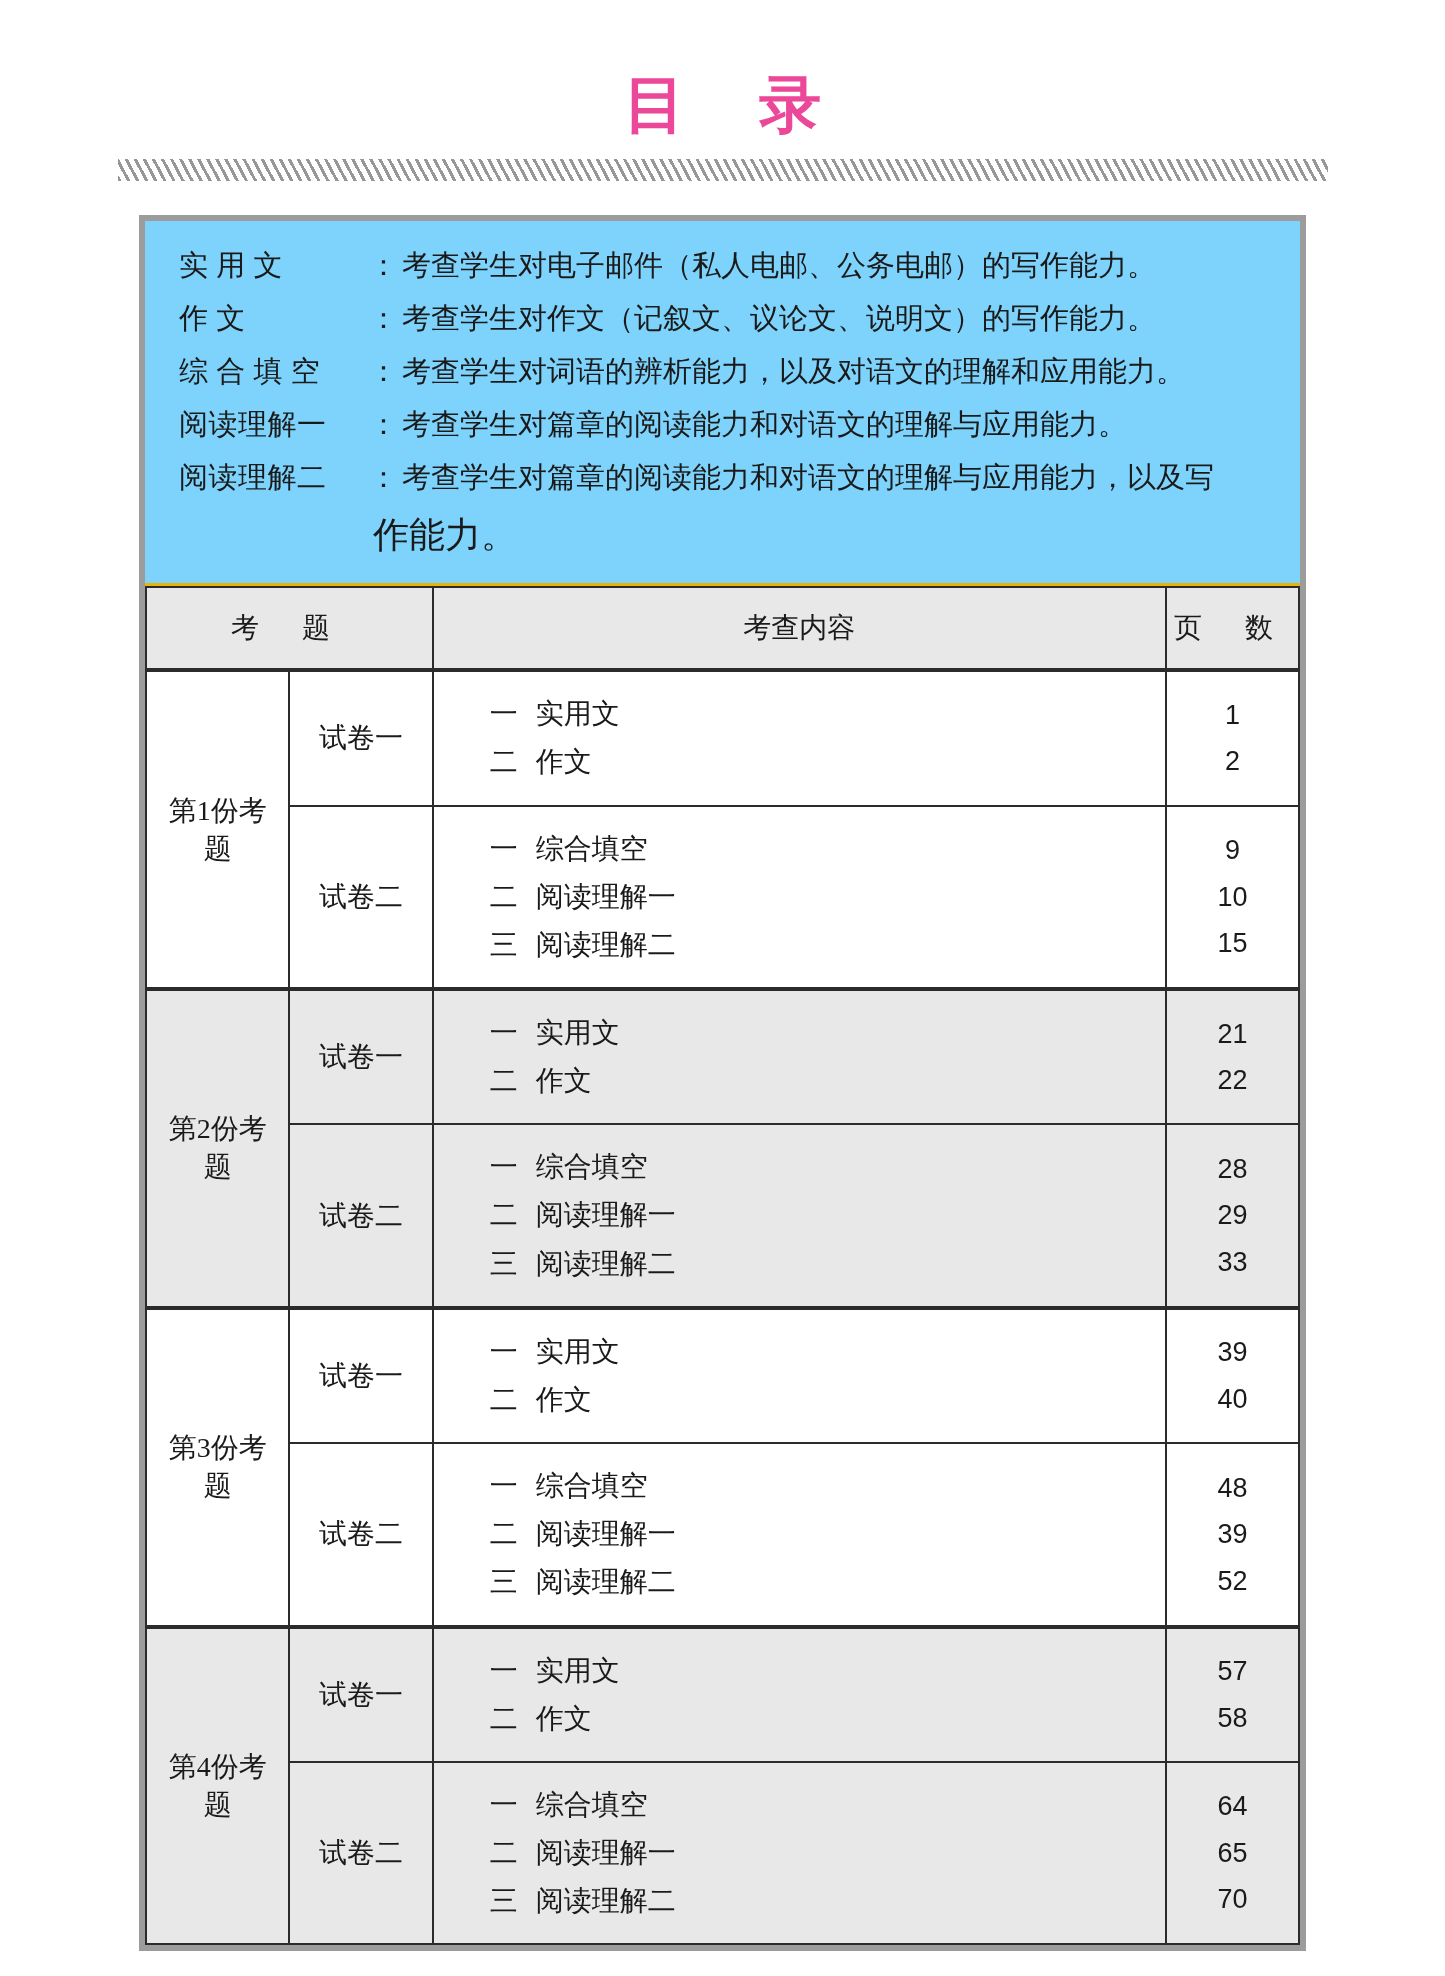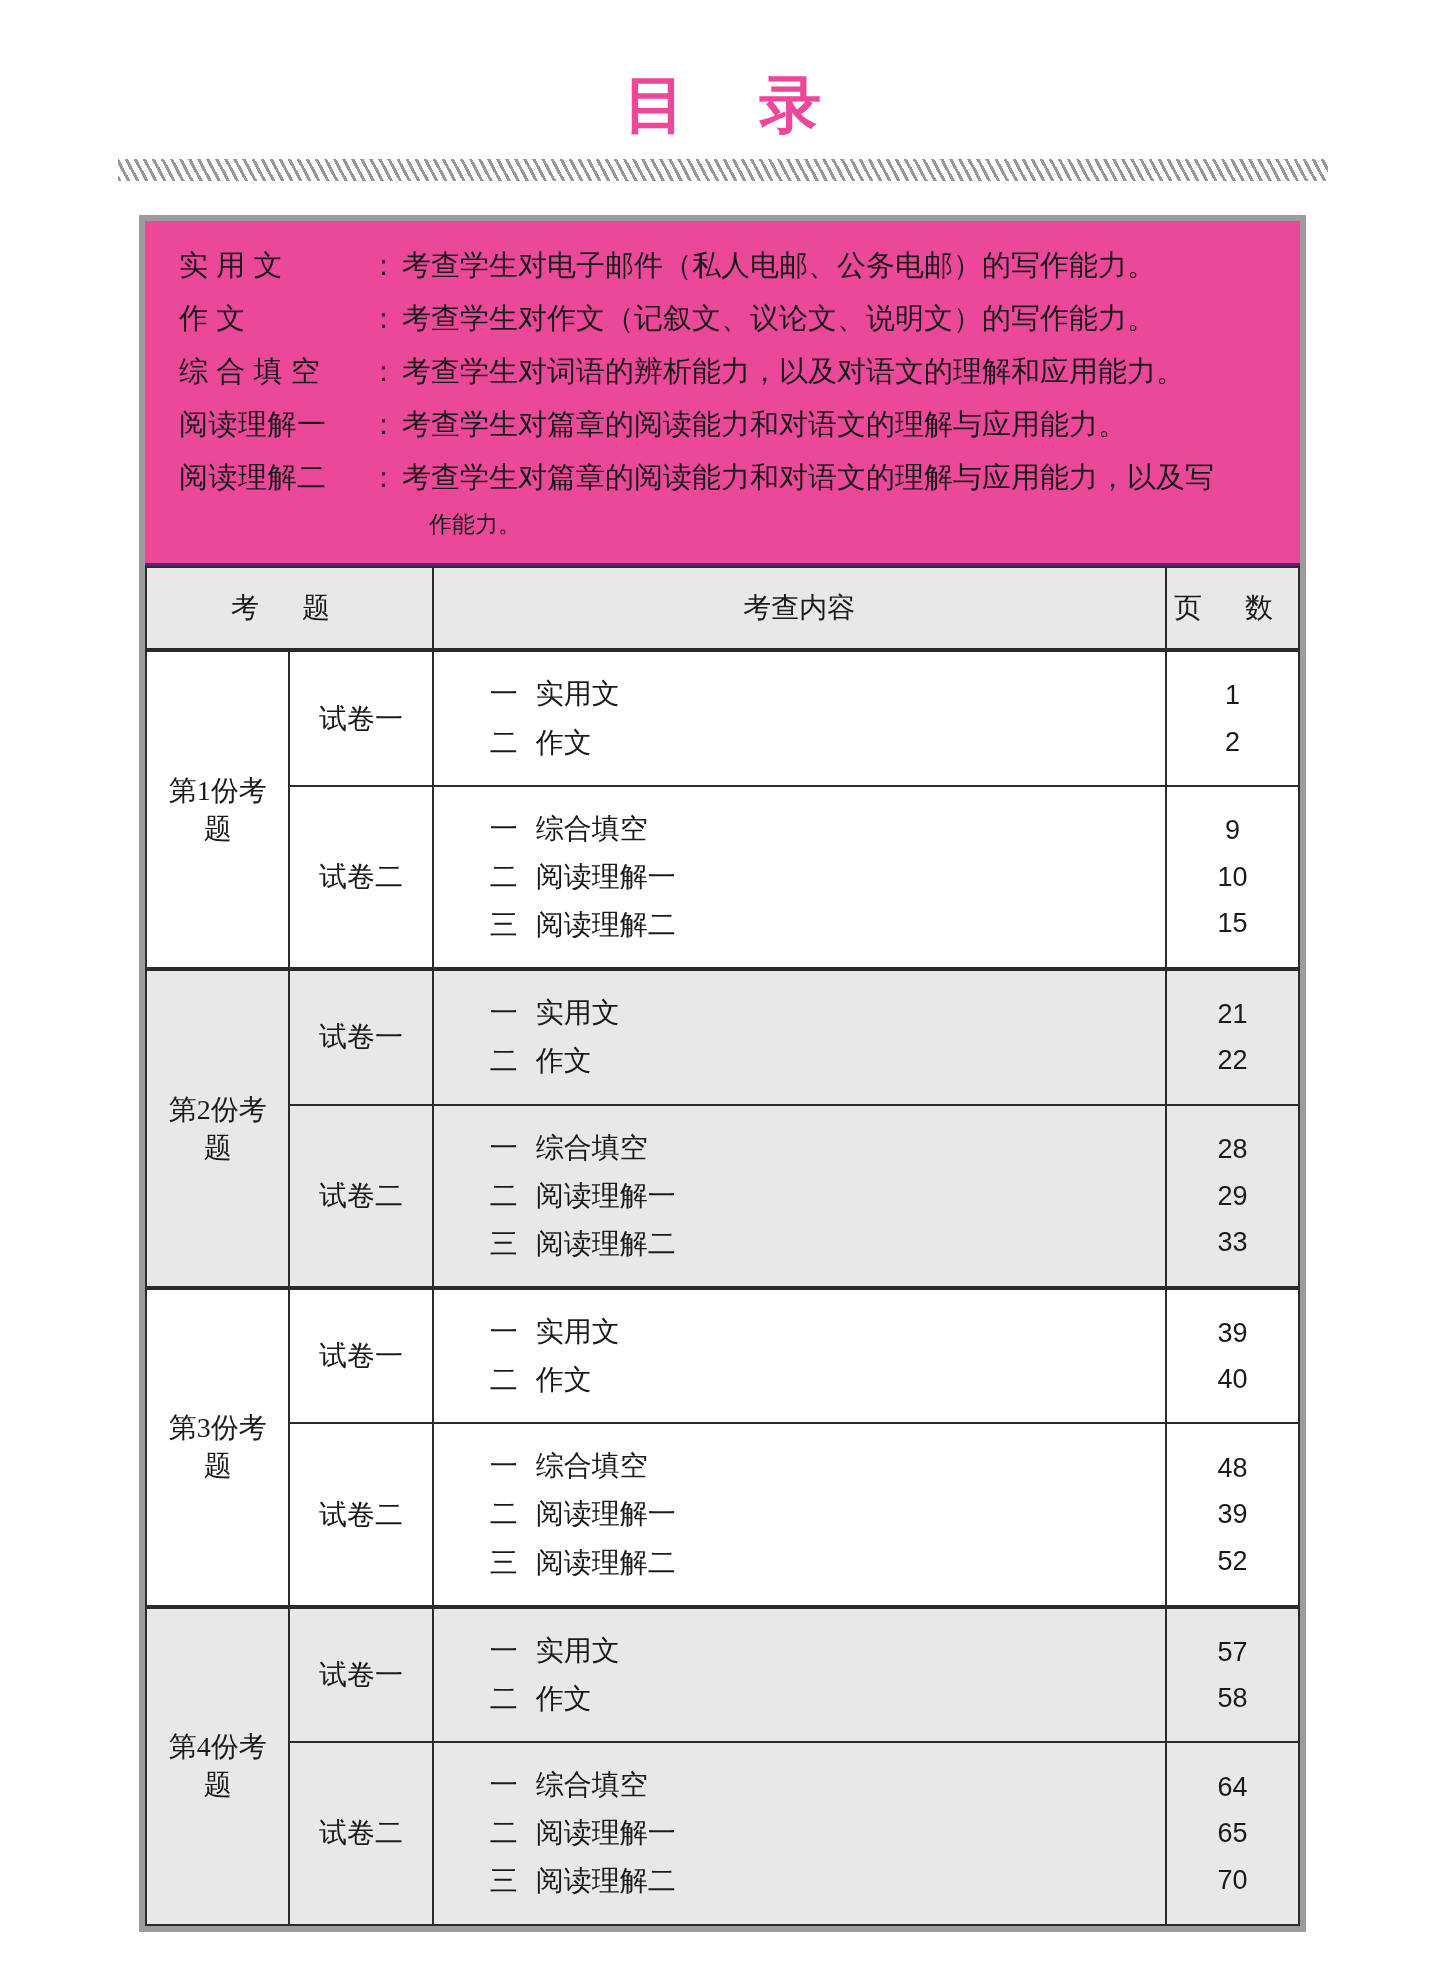--- a/index.html
+++ b/index.html
@@ -50,23 +50,23 @@
   .frame {
     width: 1155px;
     margin: 34px auto 0 auto;
     border: 6px solid #9c9c9c;
     background: #ffffff;
     box-sizing: content-box;
   }
 
   
   .legend {
-    border-bottom: 3px solid #701a75;
+    border-bottom: 3px solid #eab308;
     padding: 22px 0 20px 0;
-    background: #ec4899;
+    background: #7dd3fc;
   }
   .legend-row {
     display: flex;
     align-items: flex-start;
     padding: 0 34px 0 34px;
     margin-bottom: 9px;
     font-size: 29px;
     line-height: 1.52;
   }
   .legend-row:last-child { margin-bottom: 0; }
@@ -77,25 +77,24 @@
   }
   .legend-colon {
     flex: 0 0 auto;
     padding-right: 4px;
   }
   .legend-text {
     flex: 1 1 auto;
     text-indent: 0;
   }
   .legend-cont {
-    padding: 0 34px 0 34px;
-    font-size: 23px;
+    padding: 0 34px 0 18px;
+    font-size: 36px;
     line-height: 1.52;
     margin-top: 2px;
-    margin-left: 40px;
   }
   .legend-cont .indent { display: inline-block; width: 210px; }
 
   
   table.toc {
     width: 100%;
     border-collapse: collapse;
     table-layout: fixed;
   }
   table.toc th, table.toc td {

